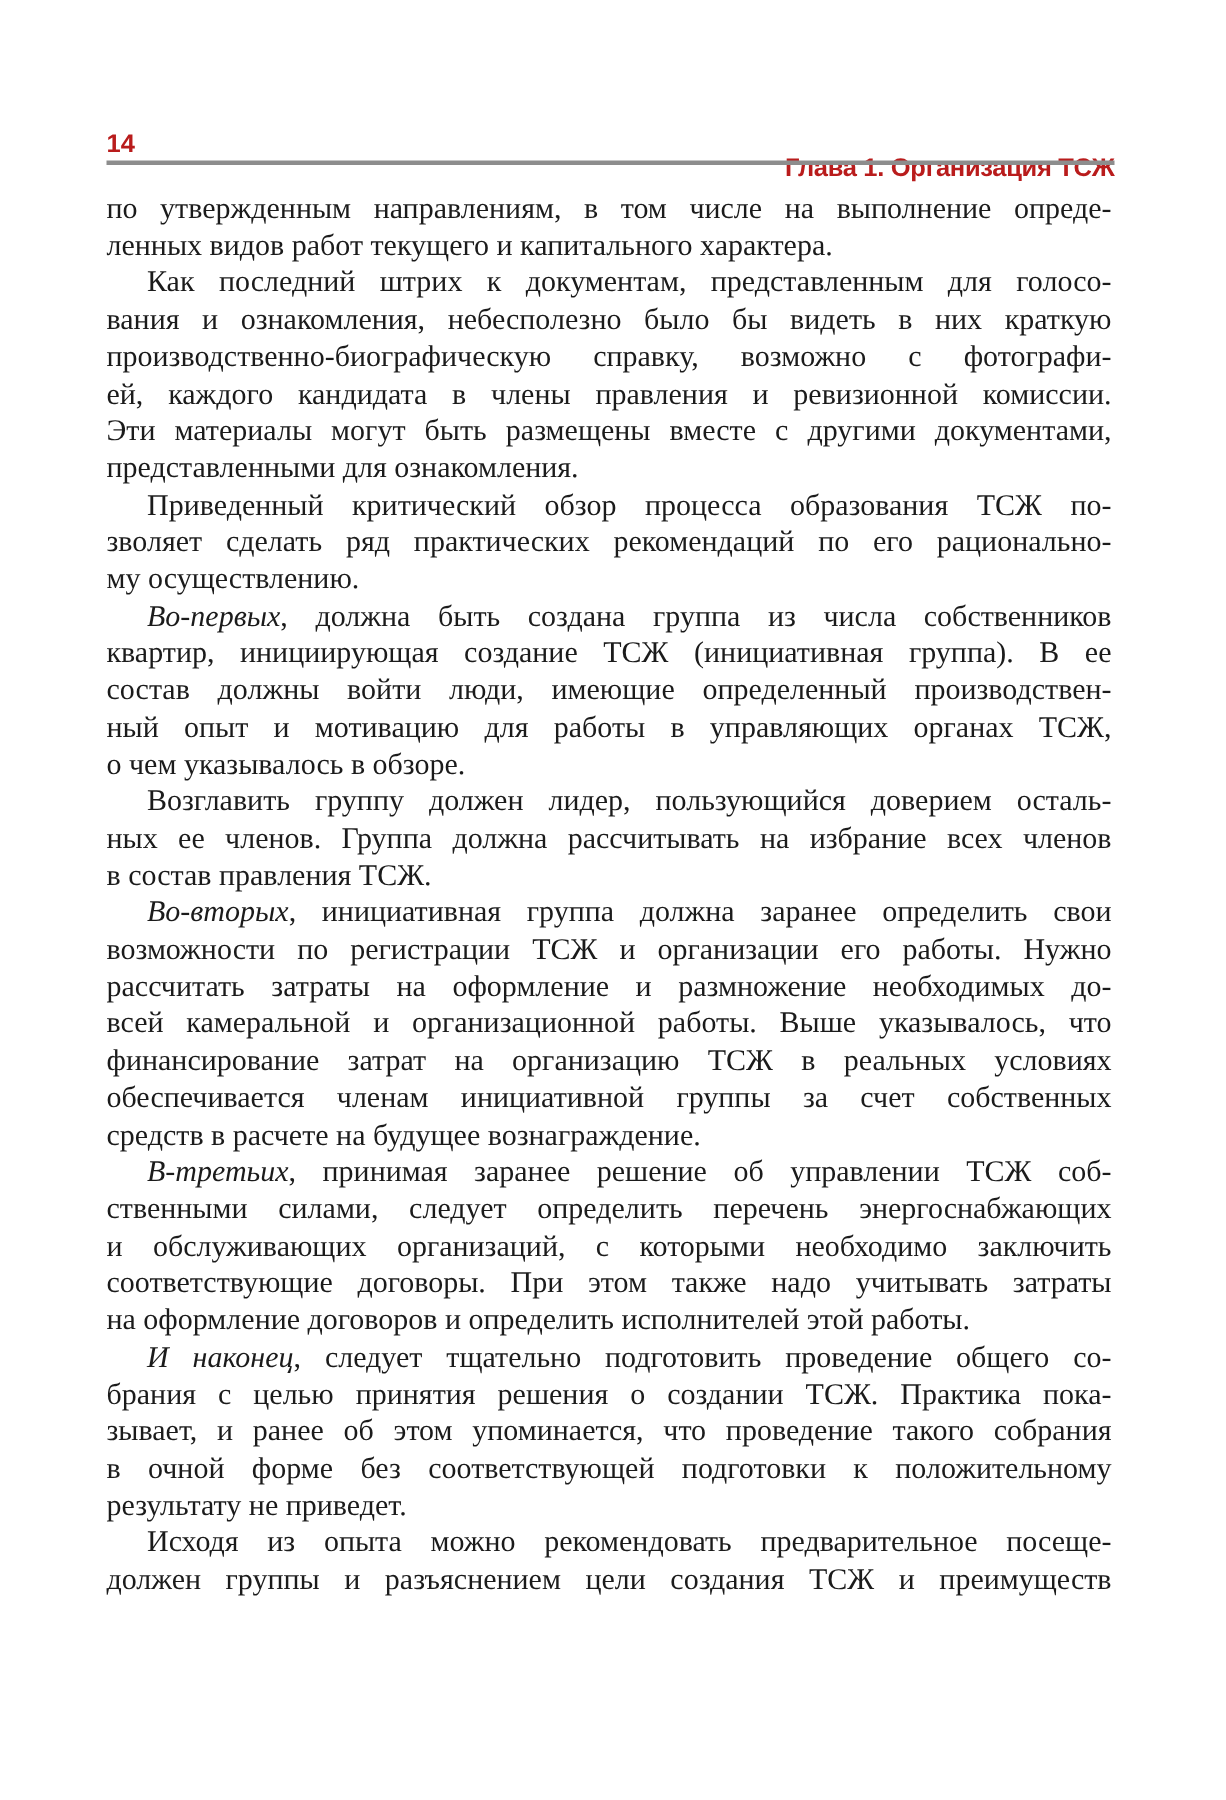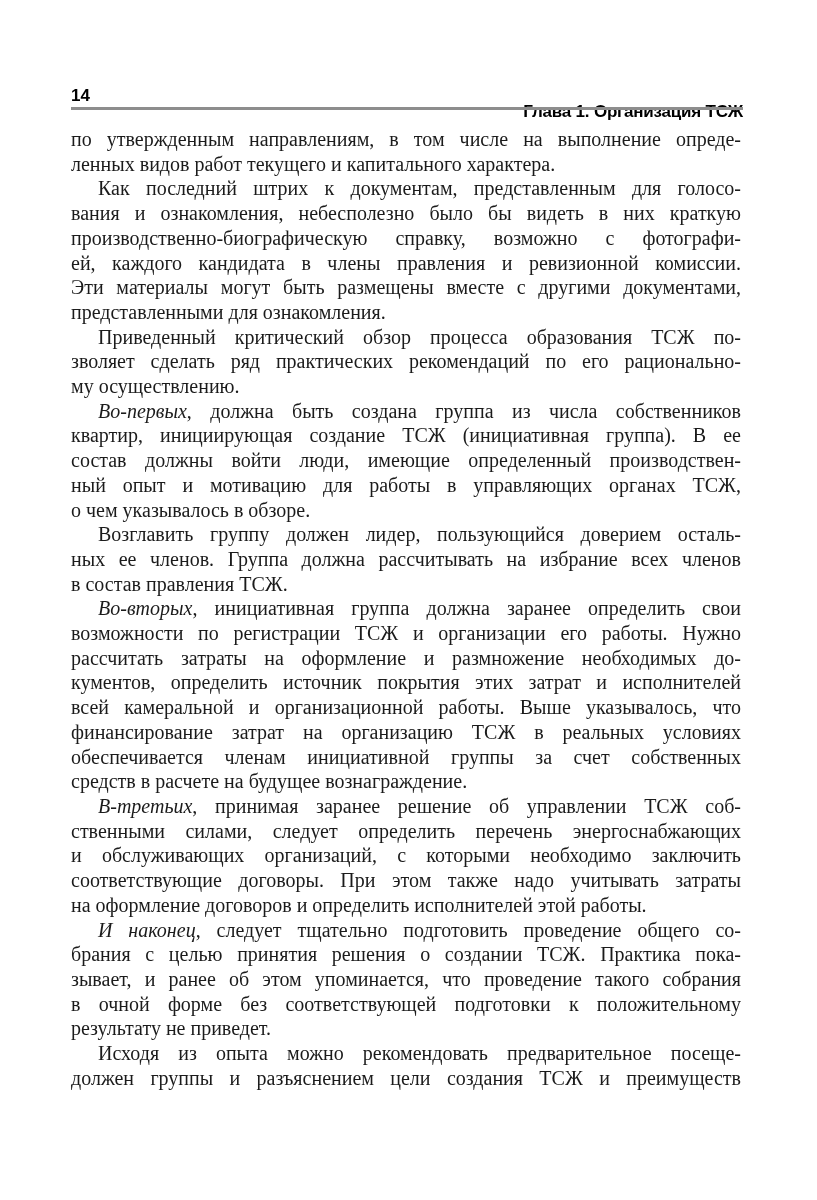--- a/index.html
+++ b/index.html
@@ -22,21 +22,21 @@
   .running-head{
     position:absolute;
     top:87px;
     left:71px;
     width:672px;
     height:20px;
     font-family:"Liberation Sans", sans-serif;
     font-weight:bold;
     font-size:17px;
     line-height:17px;
-    color:#000000;
+    color:#b91c1c;
   }
   .page-number{
     position:absolute;
     left:0;
     top:0;
   }
   .chapter-title{
     position:absolute;
     right:0;
     top:16px;
@@ -118,21 +118,20 @@
       </p>
       <p class="para">
         <span class="line indent">Возглавить группу должен лидер, пользующийся доверием осталь-</span>
         <span class="line">ных ее членов. Группа должна рассчитывать на избрание всех членов</span>
         <span class="line end">в состав правления ТСЖ.</span>
       </p>
       <p class="para">
         <span class="line indent"><i>Во-вторых</i>, инициативная группа должна заранее определить свои</span>
         <span class="line">возможности по регистрации ТСЖ и организации его работы. Нужно</span>
         <span class="line">рассчитать затраты на оформление и размножение необходимых до-</span>
-        <span class="line">кументов, определить источник покрытия этих затрат и исполнителей</span>
         <span class="line">всей камеральной и организационной работы. Выше указывалось, что</span>
         <span class="line">финансирование затрат на организацию ТСЖ в реальных условиях</span>
         <span class="line">обеспечивается членам инициативной группы за счет собственных</span>
         <span class="line end">средств в расчете на будущее вознаграждение.</span>
       </p>
       <p class="para">
         <span class="line indent"><i>В-третьих</i>, принимая заранее решение об управлении ТСЖ соб-</span>
         <span class="line">ственными силами, следует определить перечень энергоснабжающих</span>
         <span class="line">и обслуживающих организаций, с которыми необходимо заключить</span>
         <span class="line">соответствующие договоры. При этом также надо учитывать затраты</span>

